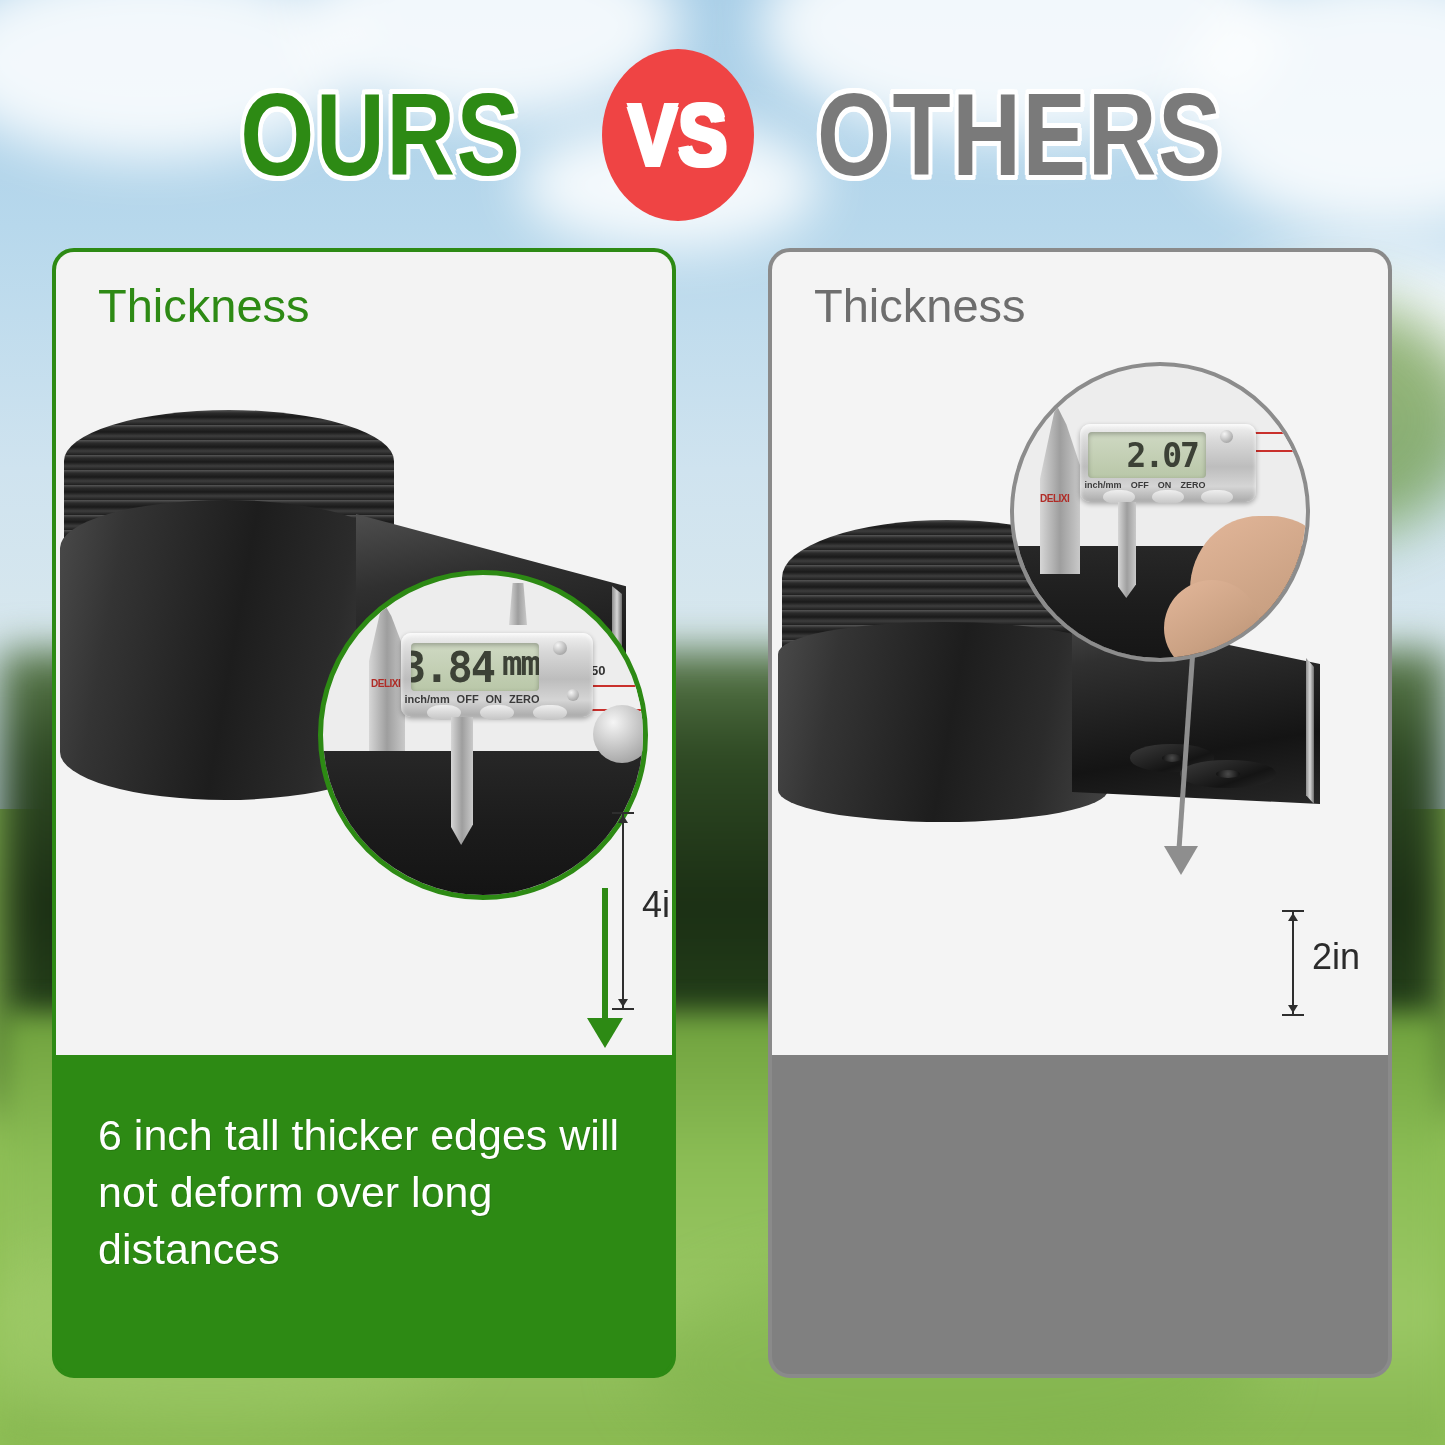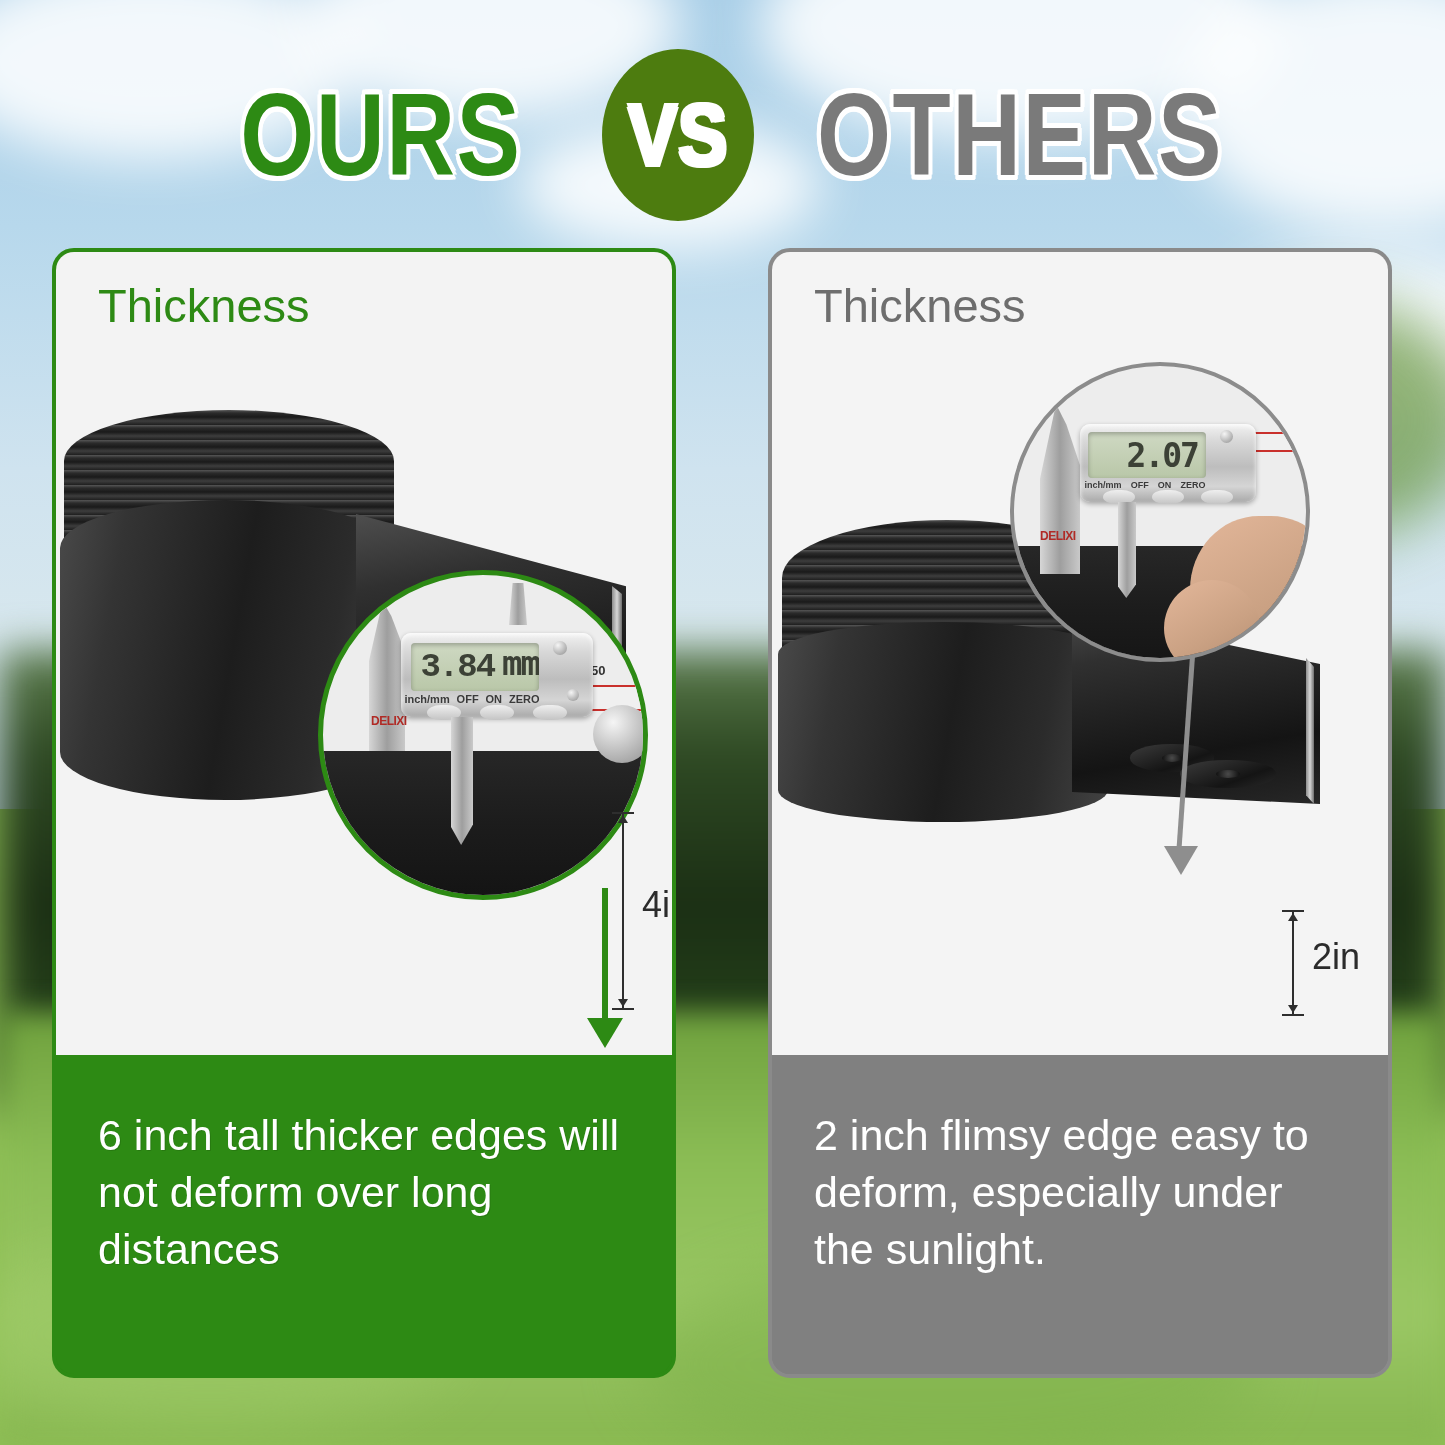--- a/index.html
+++ b/index.html
@@ -46,21 +46,21 @@
     transform:scaleX(0.82);
     text-shadow:
       -4px -4px 0 #fff, 4px -4px 0 #fff, -4px 4px 0 #fff, 4px 4px 0 #fff,
       -5px 0 0 #fff, 5px 0 0 #fff, 0 -5px 0 #fff, 0 5px 0 #fff,
       -3px -5px 0 #fff, 3px -5px 0 #fff, -3px 5px 0 #fff, 3px 5px 0 #fff;
   }
   #ours-word { color:#2d8a14; width:430px; text-align:center; }
   #others-word { color:#7a7a7a; width:520px; text-align:center; }
   #vs-badge {
     width:152px; height:172px; border-radius:50%;
-    background:#4d7c0f; flex:none;
+    background:#ef4444; flex:none;
     display:flex; align-items:center; justify-content:center;
     margin:0 6px;
   }
   #vs-label {
     color:#ffffff; font-size:88px; font-weight:bold; line-height:1;
     transform:scaleX(0.85);
     text-shadow:-2px -2px 0 #fff,2px -2px 0 #fff,-2px 2px 0 #fff,2px 2px 0 #fff;
   }
 
   
@@ -123,22 +123,22 @@
   }
   .cal-jaw {
     position:absolute; background:linear-gradient(90deg,#d6d6d6,#9e9e9e,#c9c9c9);
   }
   .cal-scale {
     position:absolute; background:#f0f0f0;
     border-top:2px solid #c9302c; border-bottom:2px solid #c9302c;
   }
   .cal-scale-num { position:absolute; font-size:13px; color:#333; font-weight:bold; }
   .cal-brand {
-    position:absolute; font-size:12px; color:#b02b26; font-weight:bold;
-    line-height:1.05; letter-spacing:-.5px;margin-top:36px;
+    position:absolute; font-size:10px; color:#b02b26; font-weight:bold;
+    line-height:1.05; letter-spacing:-.5px;
   }
   .cal-screw {
     position:absolute; border-radius:50%;
     background:radial-gradient(circle at 35% 30%, #f5f5f5, #8e8e8e);
   }
   .mag-strip {
     position:absolute; left:0; width:100%;
     background:linear-gradient(#272727 0%, #1c1c1c 40%, #101010 100%);
   }
   .hand {
@@ -270,21 +270,21 @@
       <div class="cal-jaw" style="left:46px; top:26px; width:36px; height:150px;
            clip-path:polygon(38% 0, 62% 10%, 100% 34%, 100% 100%, 0 100%, 0 40%);"></div>
       <div class="cal-brand" style="left:48px; top:104px;">DELIXI</div>
 
       <div class="cal-scale" style="left:252px; top:110px; width:90px; height:26px;"></div>
       <div class="cal-scale-num" style="left:268px; top:88px;">50</div>
       <div class="cal-screw" style="left:270px; top:130px; width:58px; height:58px;"></div>
 
       <div class="cal-body" style="left:78px; top:58px; width:192px; height:84px;">
         <div class="cal-lcd" style="left:10px; top:10px; width:128px; height:48px; font-size:0px;">
-          <span class="cal-val" style="font-size:34px;font-family:Liberation Mono, monospace;">3.84</span>
+          <span class="cal-val" style="font-size:42px;">3.84</span>
           <span class="cal-val cal-unit" style="font-size:34px;">mm</span>
         </div>
         <div class="cal-screw" style="left:152px; top:8px; width:14px; height:14px;"></div>
         <div class="cal-screw" style="left:166px; top:56px; width:12px; height:12px;"></div>
         <div class="cal-lbl" style="left:0; top:60px; width:142px;">
           <span>inch/mm</span>
           <span>OFF</span>
           <span>ON</span>
           <span>ZERO</span>
         </div>
@@ -366,14 +366,13 @@
       </div>
       <div class="cal-jaw" style="left:104px; top:136px; width:18px; height:96px;
            clip-path:polygon(0 0,100% 0,100% 86%,46% 100%,0 88%);"></div>
 
       <div class="hand" style="left:176px; top:150px; width:150px; height:160px;"></div>
       <div class="hand" style="left:150px; top:214px; width:96px; height:96px; border-radius:50%;"></div>
     </div>
 
   </div>
 
-  <div id="cap-others" class="caption">2 inch flimsy edge easy to deform, especially under the sunlight.</div>
 </div>
 
 </body></html>

